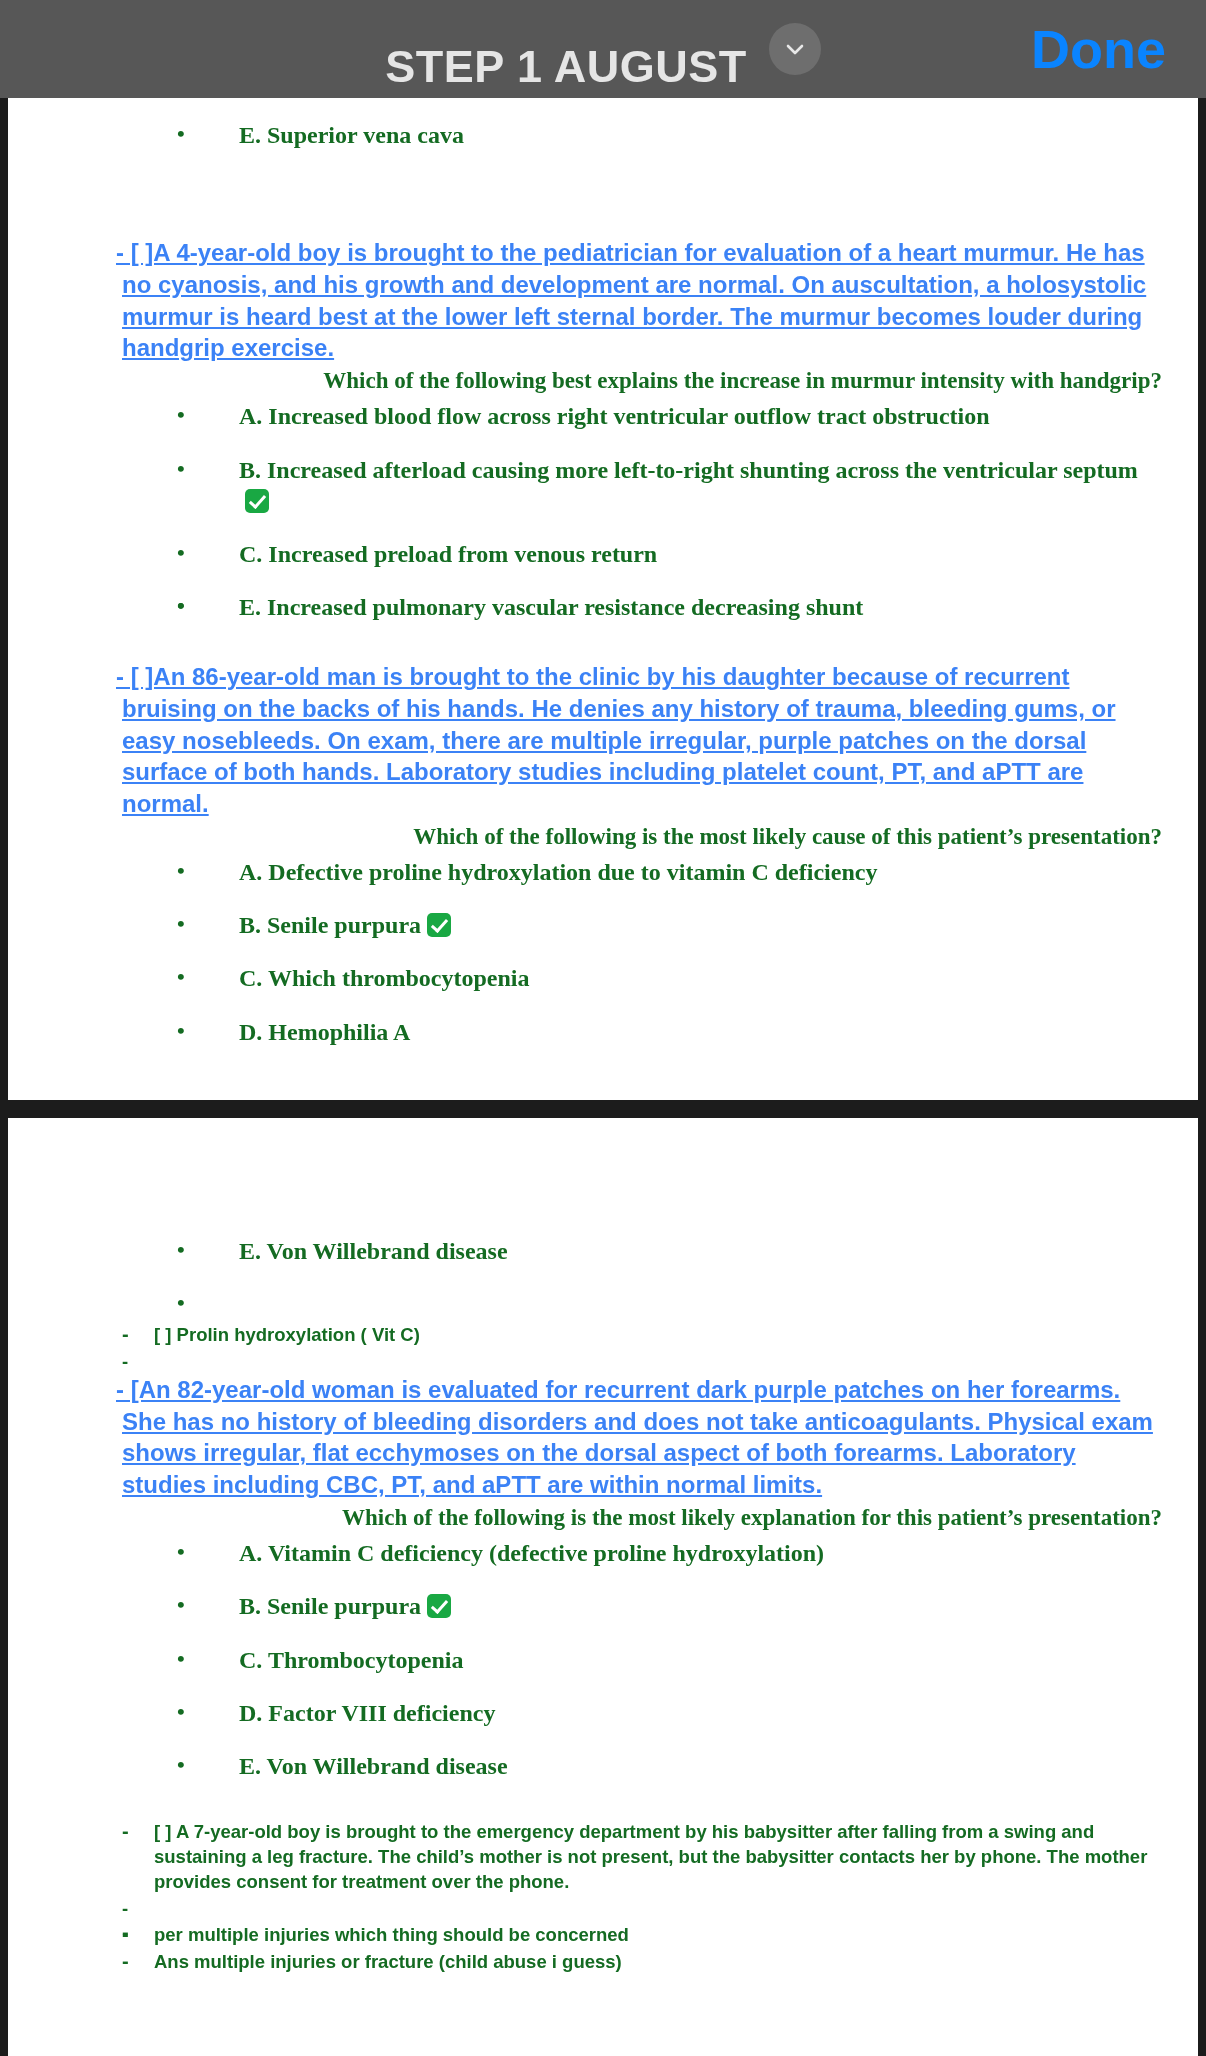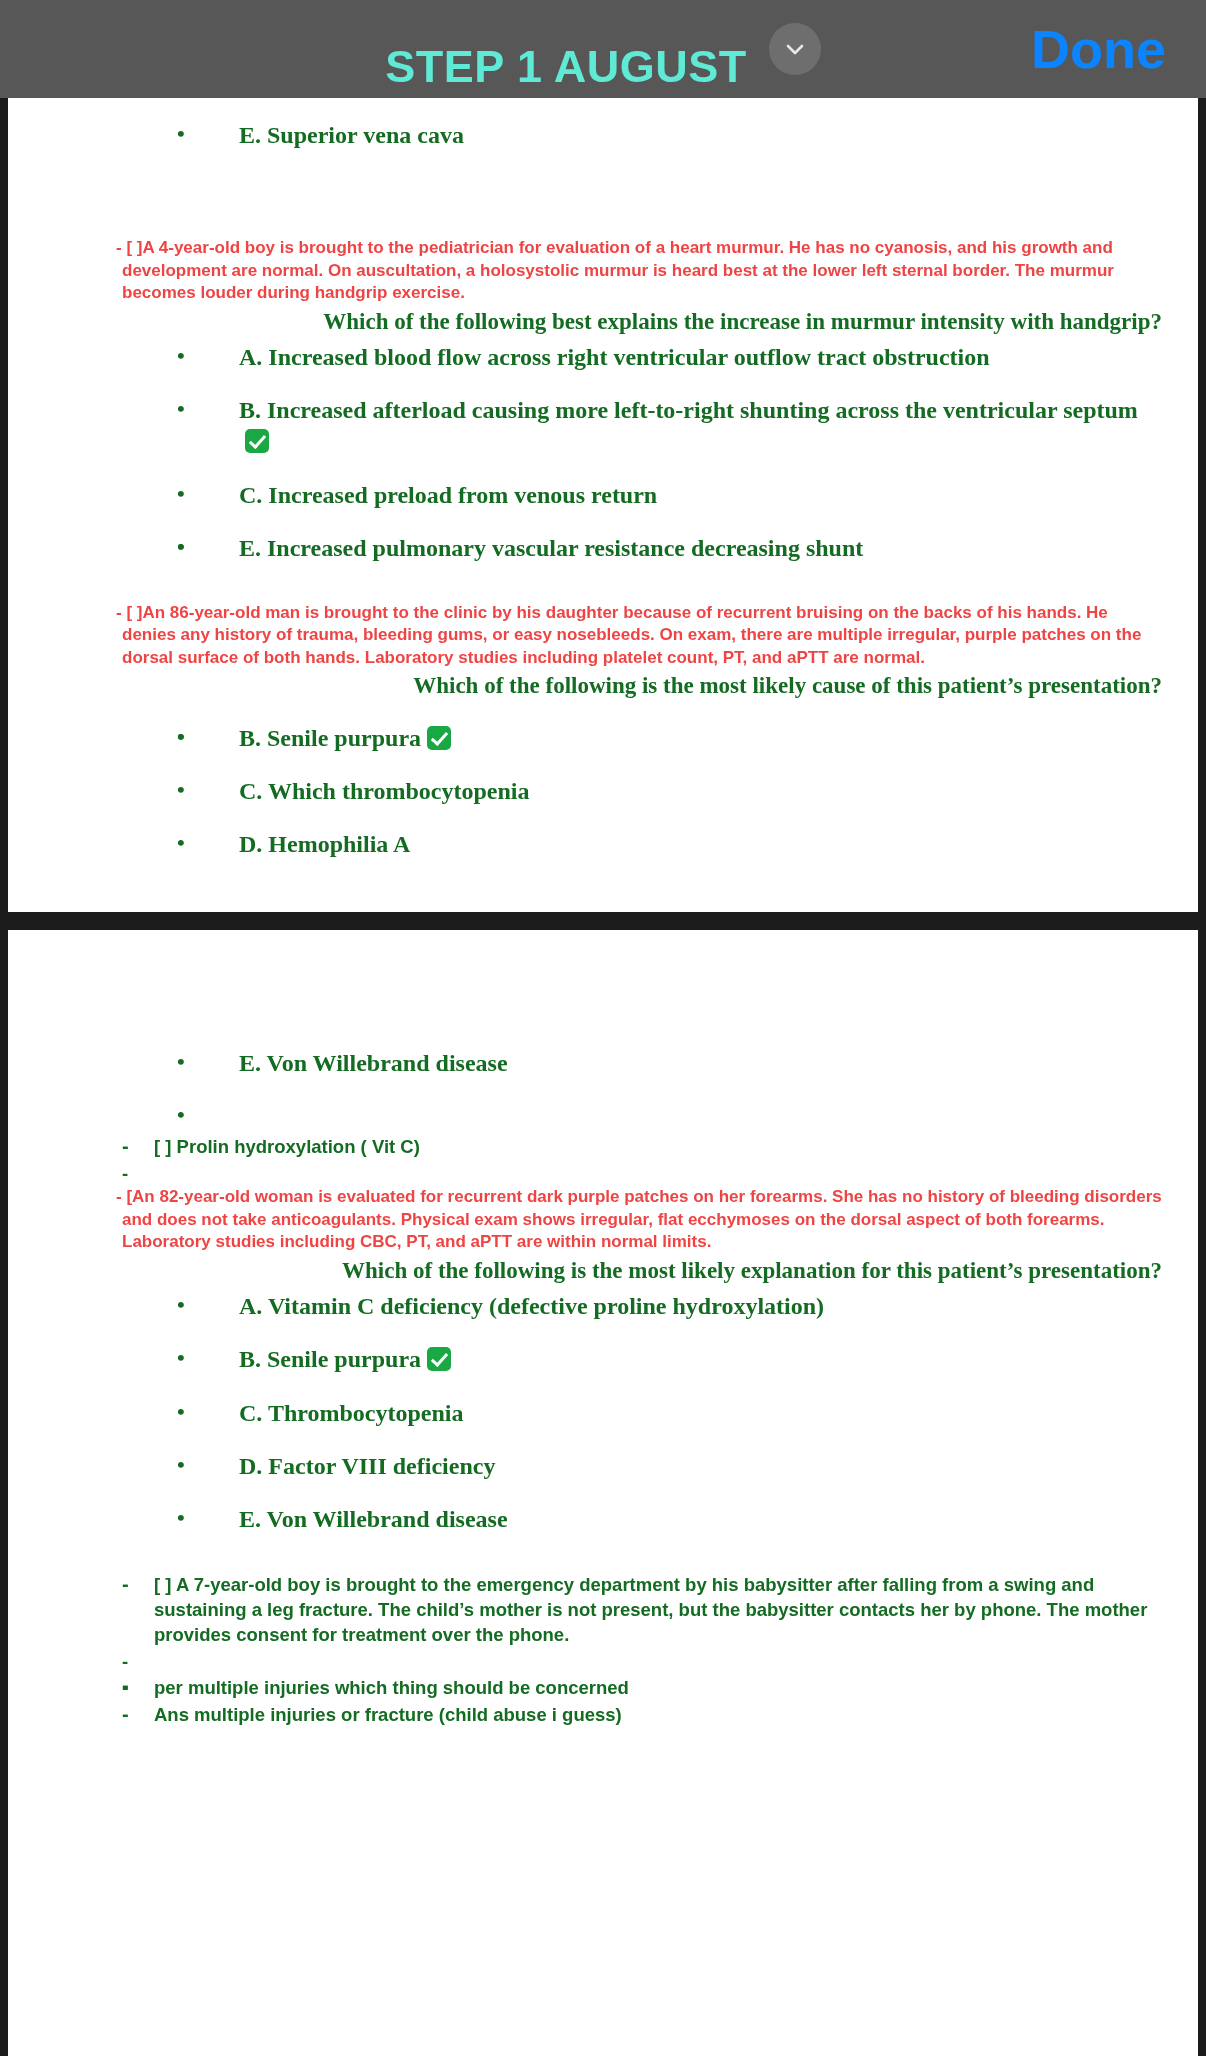--- a/index.html
+++ b/index.html
@@ -23,21 +23,21 @@
   
   .topbar {
     height: 98px;
     background: #575757;
     display: flex;
     align-items: center;
     justify-content: center;
     position: relative;
   }
   .topbar-title {
-    color: #5eead4;
+    color: #e5e5e5;
     font-size: 45px;
     font-weight: bold;
     letter-spacing: 0.5px;
     font-family: "Liberation Sans", sans-serif;
     margin-top: 36px;
   }
   .chevron-btn {
     width: 52px; height: 52px;
     border-radius: 50%;
     background: #6e6e6e;
@@ -72,28 +72,29 @@
   }
   .page-gap {
     height: 18px;
     background: #1c1c1c;
   }
   .page1 { min-height: 766px; }
   .page2 { min-height: 1150px; }
 
   
   .stem {
-    color: #ef4444;
-    font-size: 17px;
+    color: #3b82f6;
+    font-size: 24px;
     font-weight: bold;
     line-height: 1.32;
     font-family: "Liberation Sans", sans-serif;
     margin: 0 0 2px 0;
     padding-left: 78px;
     text-indent: -6px;
+    text-decoration: underline;
   }
   .question {
     color: #146b22;
     font-size: 23px;
     font-weight: bold;
     font-family: "Liberation Serif", serif;
     line-height: 1.28;
     padding-left: 78px;
     margin: 2px 0 6px 0;
     text-align: right;
@@ -199,21 +200,21 @@
           <li><span class="bullet">•</span><span>A. Increased blood flow across right ventricular outflow tract obstruction</span></li>
           <li><span class="bullet">•</span><span>B. Increased afterload causing more left-to-right shunting across the ventricular septum</span><span class="check"></span></li>
           <li><span class="bullet">•</span><span>C. Increased preload from venous return</span></li>
           <li><span class="bullet">•</span></li>
           <li><span class="bullet">•</span><span>E. Increased pulmonary vascular resistance decreasing shunt</span></li>
         </ul>
         <div class="spacer-sm"></div>
         <p class="stem">- [ ]An 86-year-old man is brought to the clinic by his daughter because of recurrent bruising on the backs of his hands. He denies any history of trauma, bleeding gums, or easy nosebleeds. On exam, there are multiple irregular, purple patches on the dorsal surface of both hands. Laboratory studies including platelet count, PT, and aPTT are normal.</p>
         <p class="question">Which of the following is the most likely cause of this patient’s presentation?</p>
         <ul class="opts">
-          <li><span class="bullet">•</span></li>
+          <li><span class="bullet">•</span><span>A. Defective proline hydroxylation due to vitamin C deficiency</span></li>
           <li><span class="bullet">•</span><span>B. Senile purpura</span><span class="check"></span></li>
           <li><span class="bullet">•</span><span>C. Which thrombocytopenia</span></li>
           <li><span class="bullet">•</span><span>D. Hemophilia A</span></li>
         </ul>
       </div>
     <div class="page-gap"></div>
     <div class="page page2" id="page-2">
         <div class="spacer-xl"></div>
         <ul class="opts">
           <li><span class="bullet">•</span><span>E. Von Willebrand disease</span></li>

